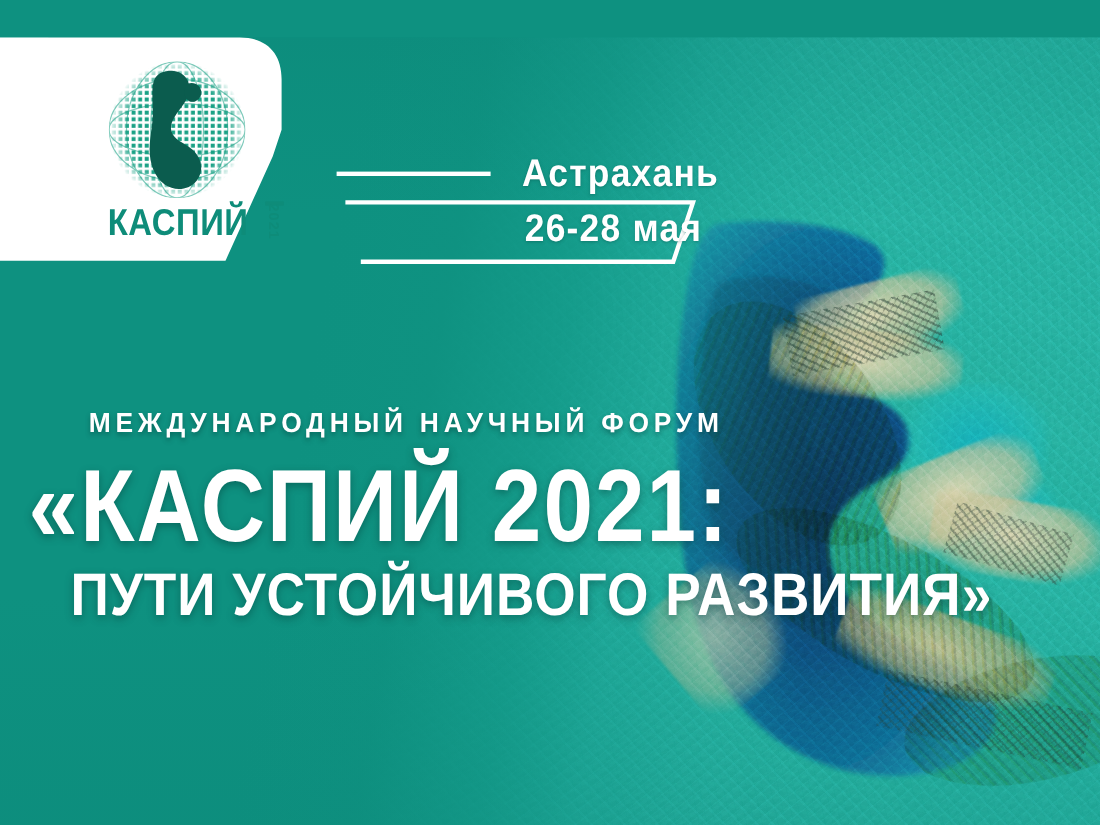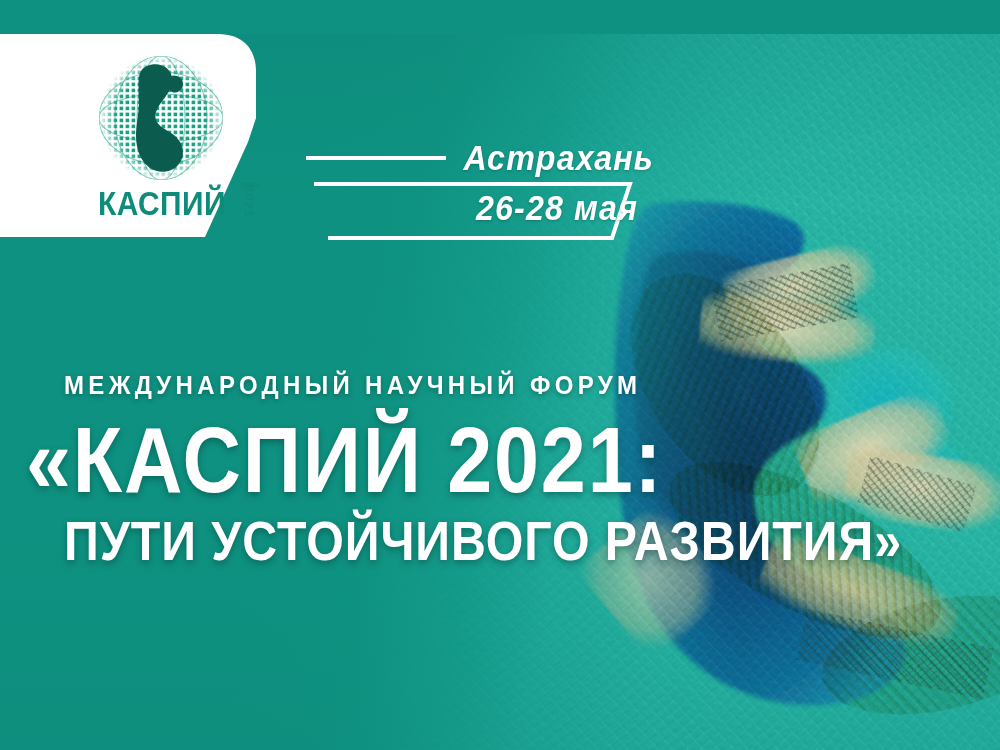--- a/index.html
+++ b/index.html
@@ -192,21 +192,21 @@
     letter-spacing:1px;
     color:#0E8C79;
     transform:rotate(90deg);
     transform-origin:center;
     text-align:center;
   }
 
   
   .header-block{
     position:absolute; left:300px; top:142px;
-    width:360px; height:106px;font-style:italic;
+    width:360px; height:106px;
   }
   .header-block svg{ position:absolute; left:0; top:0; overflow:visible; }
 
   .city{
     position:absolute; right:6px; top:-4px;
     font-family:"Liberation Sans Narrow","Liberation Sans", sans-serif;
     font-weight:700;
     font-size:35px; line-height:40px;
     letter-spacing:1.2px;
     color:#ffffff;
@@ -223,20 +223,21 @@
     color:#ffffff;
     transform:scaleX(.92);
     transform-origin:right top;
     text-shadow:0 1px 3px rgba(0,60,55,.35);
   }
 
   
   .title-block{
     position:absolute; left:0; top:370px;
     width:700px;
+    text-align:center;
   }
   .eyebrow{
     margin-left:64px;
     font-family:"Liberation Sans Narrow","Liberation Sans", sans-serif;
     font-weight:700;
     font-size:25px;
     line-height:30px;
     letter-spacing:4.5px;
     color:#ffffff;
     white-space:nowrap;

